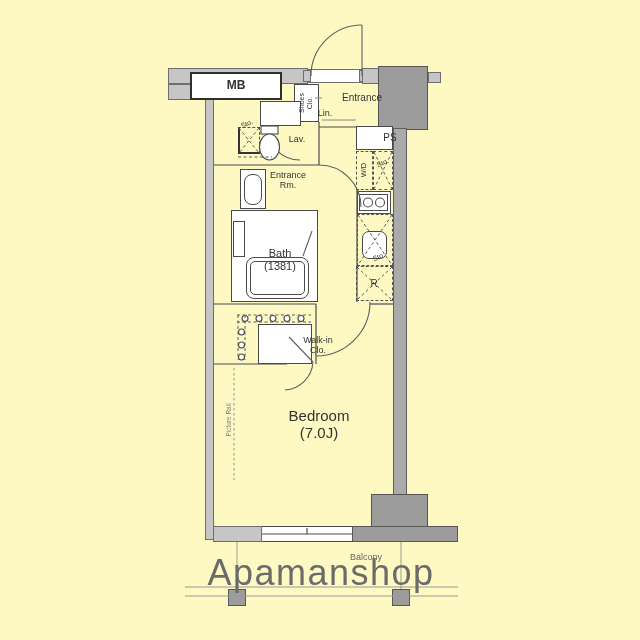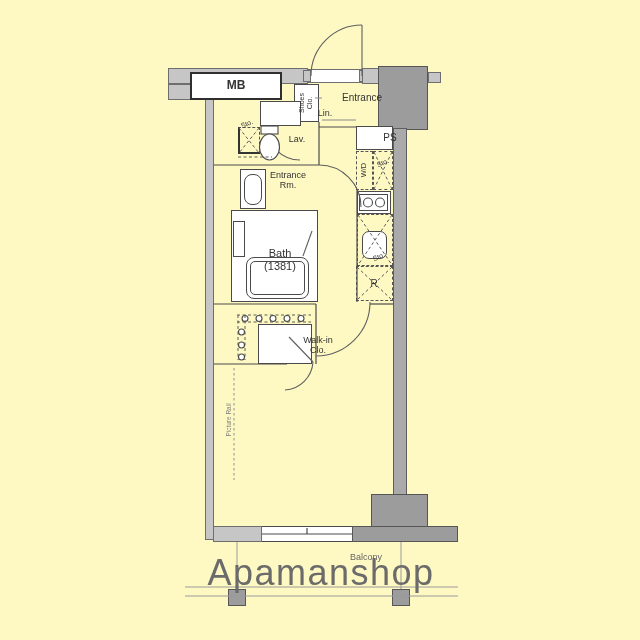--- a/index.html
+++ b/index.html
@@ -191,19 +191,23 @@
   </div>
 
   <div class="lbl ang f6" style="left:379px;top:257px;">Sto.</div>
   <div class="lbl f10" style="left:374px;top:284px;">R</div>
 
   <div class="lbl f9" style="left:286px;top:345px;margin-left:32px;">
     <div>Walk-in</div>
     <div>Clo.</div>
   </div>
 
+  <div class="lbl f15" style="left:319px;top:424px;">
+    <div>Bedroom</div>
+    <div>(7.0J)</div>
+  </div>
 
   <div class="lbl rot rail" style="left:229px;top:420px;">Picture Rail</div>
 
   <div class="lbl" id="balconylbl" style="left:318px;top:557px;margin-left:48px;">Balcony</div>
   <div class="lbl" id="watermark" style="left:321px;top:573px;">Apamanshop</div>
 
 </div>
 
 </body></html>

